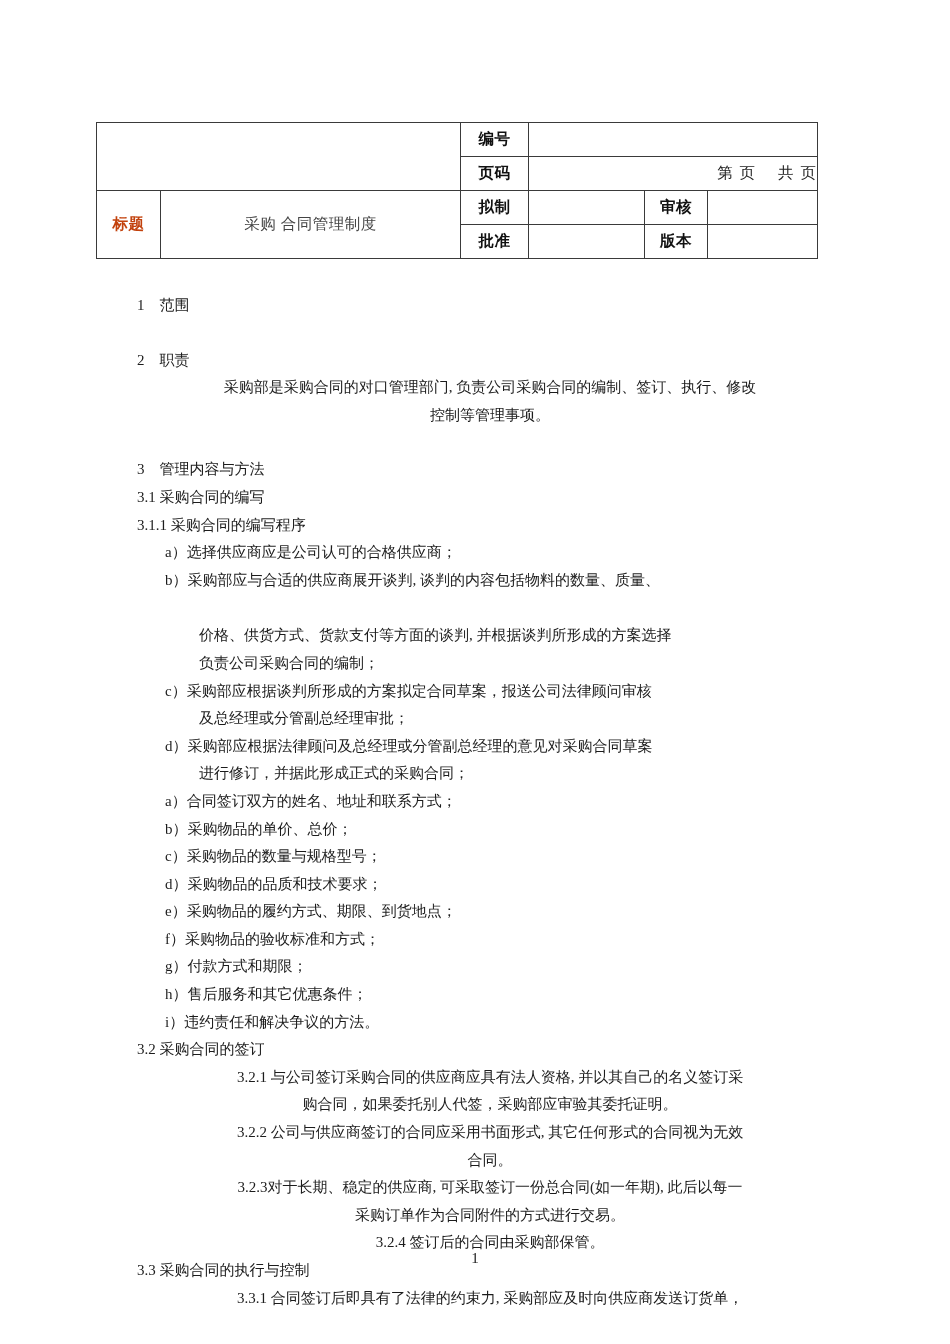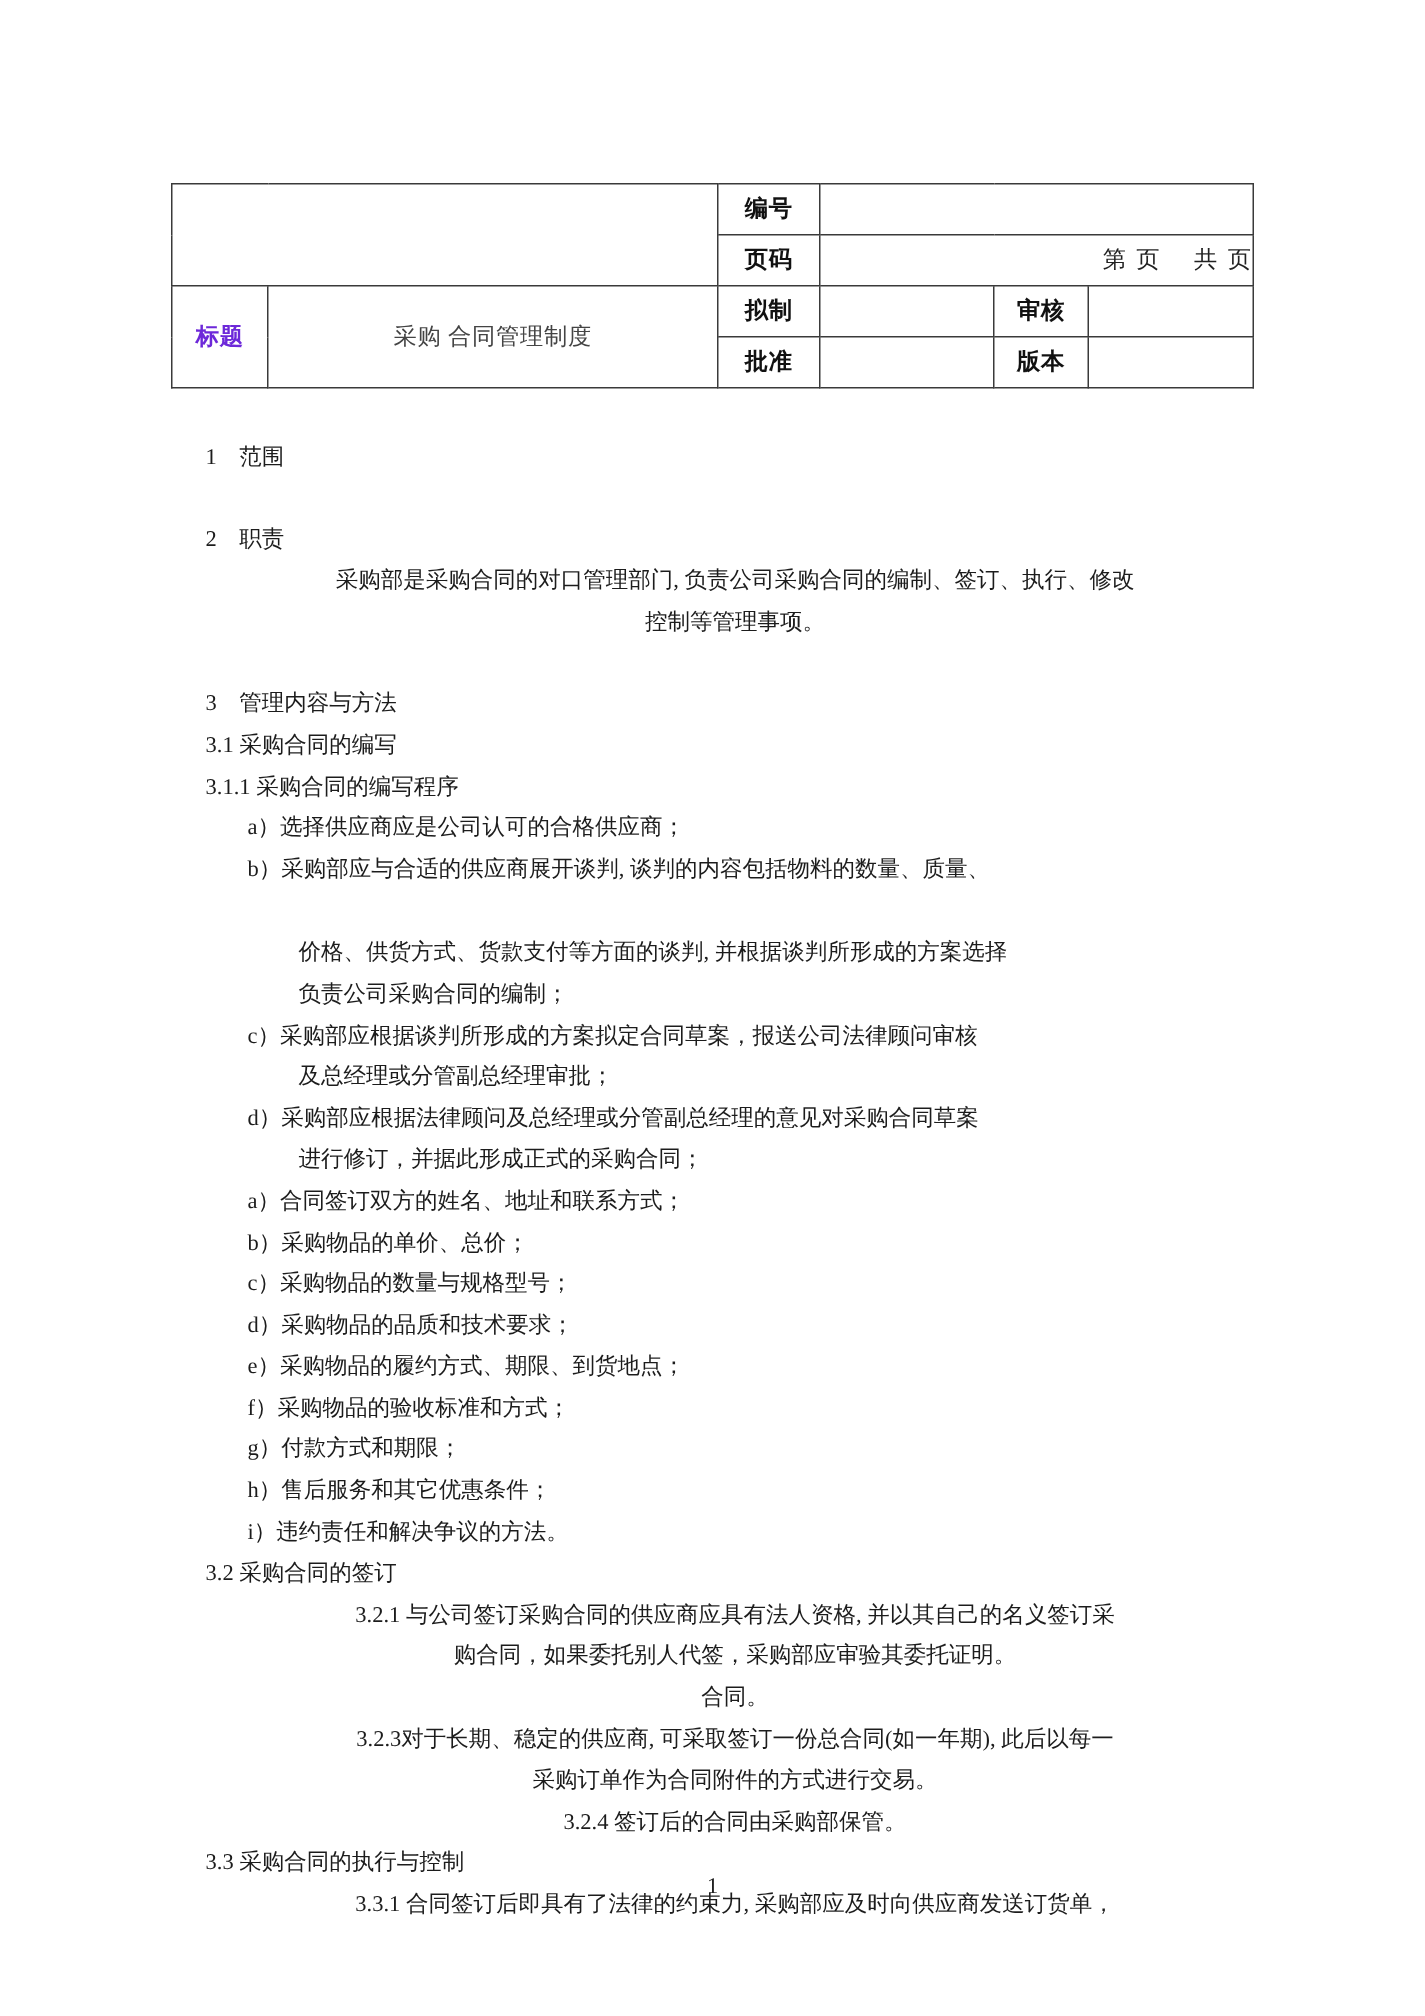--- a/index.html
+++ b/index.html
@@ -19,21 +19,21 @@
   .page {
     position: absolute;
     left: 0; top: 0;
     width: 950px;
     height: 1344px;
   }
 
   
   .hdr-table {
     position: absolute;
-    left: 114px;
+    left: 96px;
     top: 122px;
     width: 721px;
     border-collapse: collapse;
     table-layout: fixed;
   }
   .hdr-table td {
     border: 1.3px solid #3a3a3a;
     padding: 0;
     height: 33px;
     vertical-align: middle;
@@ -47,21 +47,21 @@
     letter-spacing: 0.5px;
     color: #111;
   }
   .blank-cell { }
   .title-left {
     text-align: center;
     font-weight: bold;
     font-family: "DejaVu Sans", "Liberation Sans", sans-serif;
     font-size: 15px;
     letter-spacing: 0.5px;
-    color: #6d28d9;
+    color: #c2410c;
   }
   .title-main {
     text-align: center;
     font-size: 16.5px;
     font-family: "Liberation Serif", "DejaVu Serif", serif;
     color: #444;
     letter-spacing: 0.5px;
     padding-right: 34px;
   }
   .pagecode-cell {
@@ -175,20 +175,21 @@
       <div class="ln list-item">c）采购物品的数量与规格型号；</div>
       <div class="ln list-item">d）采购物品的品质和技术要求；</div>
       <div class="ln list-item">e）采购物品的履约方式、期限、到货地点；</div>
       <div class="ln list-item">f）采购物品的验收标准和方式；</div>
       <div class="ln list-item">g）付款方式和期限；</div>
       <div class="ln list-item">h）售后服务和其它优惠条件；</div>
       <div class="ln list-item">i）违约责任和解决争议的方法。</div>
       <div class="ln heading">3.2 采购合同的签订</div>
       <div class="ln para">3.2.1 与公司签订采购合同的供应商应具有法人资格, 并以其自己的名义签订采</div>
       <div class="ln para">购合同，如果委托别人代签，采购部应审验其委托证明。</div>
+      <div class="ln para">3.2.2 公司与供应商签订的合同应采用书面形式, 其它任何形式的合同视为无效</div>
       <div class="ln para">合同。</div>
       <div class="ln para">3.2.3对于长期、稳定的供应商, 可采取签订一份总合同(如一年期), 此后以每一</div>
       <div class="ln para">采购订单作为合同附件的方式进行交易。</div>
       <div class="ln para">3.2.4 签订后的合同由采购部保管。</div>
       <div class="ln heading">3.3 采购合同的执行与控制</div>
       <div class="ln para">3.3.1 合同签订后即具有了法律的约束力, 采购部应及时向供应商发送订货单，</div>
     </div>
 
   <div class="page-num">1</div>
 

